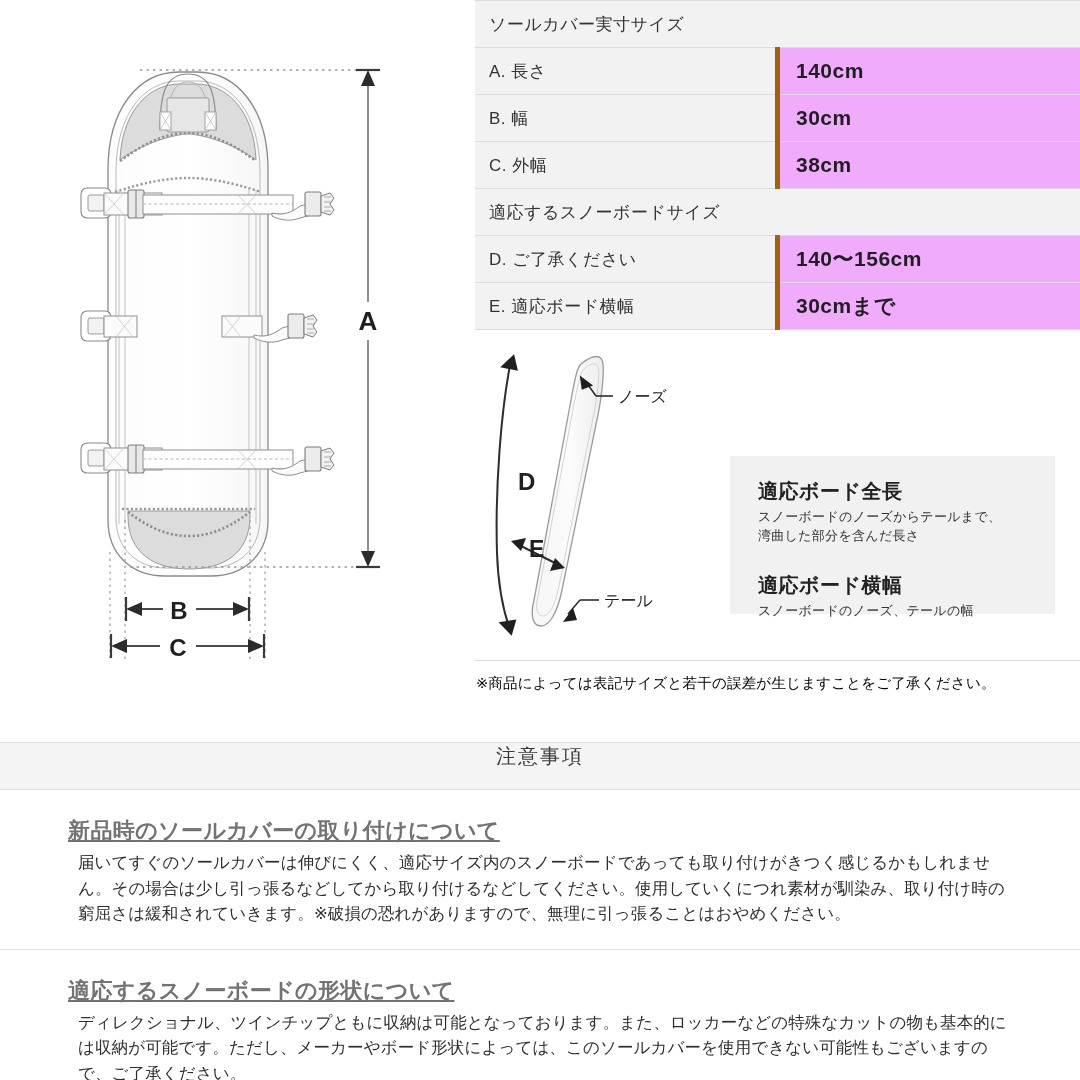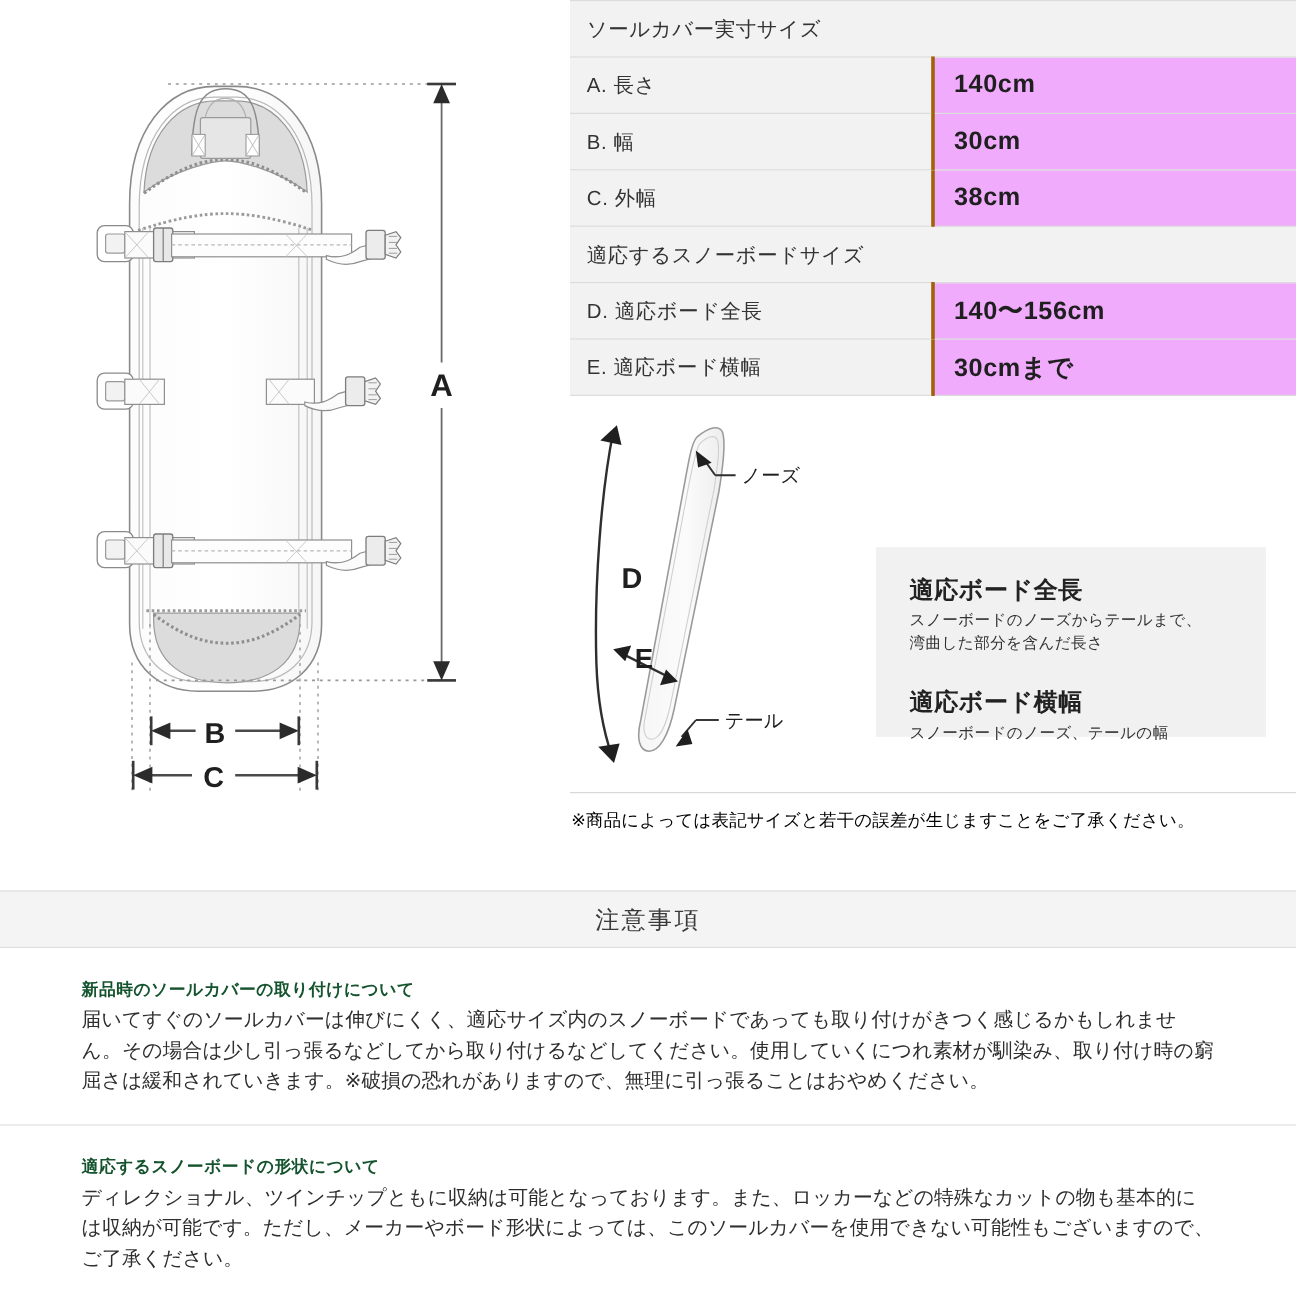--- a/index.html
+++ b/index.html
@@ -26,21 +26,21 @@
   .spec-table { width: 605px; border-collapse: collapse; table-layout: fixed; }
   .spec-table tr { height: 47px; }
   .spec-table td { border-top: 1px solid #dcdcdc; border-bottom: 1px solid #dcdcdc;
                    vertical-align: middle; }
   .sec-head td {
     background: #f2f2f2; font-size: 17px; font-weight: 400; color: #333;
     padding-left: 14px; letter-spacing: 0.5px;
   }
   .row-label {
     width: 205px; background: #f2f2f2; font-size: 17px; color: #333;
-    padding-left: 14px; border-right: 3px solid #a16207; letter-spacing: 0.5px;
+    padding-left: 14px; border-right: 5px solid #a16207; letter-spacing: 0.5px;
   }
   .row-value {
     background: #f0abfc; font-size: 21px; font-weight: bold; color: #1f1f1f;
     padding-left: 16px; letter-spacing: 0.5px;
   }
 
   
   #board-block { position: absolute; left: 0px; top: 338px; width: 605px; height: 320px; }
   #board-svg { position: absolute; left: 10px; top: 0px; }
 
@@ -55,30 +55,30 @@
   .callout-gap { height: 26px; }
 
   #footnote-rule { position: absolute; left: 475px; top: 660px; width: 605px; height: 1px; background: #d8d8d8; }
   #footnote { position: absolute; left: 476px; top: 674px; width: 600px;
               font-size: 14.5px; color: #000000; letter-spacing: 0.2px; }
 
   
   #notice-banner {
     position: absolute; left: 0; top: 742px; width: 1080px; height: 48px;
     background: #f4f4f4; border-top: 1px solid #dedede; border-bottom: 1px solid #dedede;
-    display: flex; align-items: center; justify-content: center;
+    display: flex; align-items: flex-start; justify-content: center;
   }
   #notice-banner .t { font-size: 20px; color: #3a3a3a; letter-spacing: 2px; }
 
   
   #notes { position: absolute; left: 0; top: 790px; width: 1080px; }
   .note { padding: 26px 68px 22px 68px; border-bottom: 1px solid #e2e2e2; }
   .note:first-child { border-top: none; }
-  .note-title { font-size: 14px; font-weight: bold; color: #14532d; letter-spacing: 0.4px; }
-  .note-body { font-size: 16.5px; line-height: 1.55; color: #2e2e2e; margin-top: 4px; letter-spacing: 0.1px; }
+  .note-title { font-size: 22px; font-weight: bold; color: #737373; letter-spacing: 0.4px; text-decoration: underline; }
+  .note-body { font-size: 16.5px; line-height: 1.55; color: #2e2e2e; margin-top: 4px; letter-spacing: 0.1px; margin-left: 10px; }
 </style>
 </head>
 <body>
 
 <div id="page">
 
   <div id="top-area">
 
     <div id="cover-diagram">
       <svg width="475" height="700" viewBox="0 0 475 700" xmlns="http://www.w3.org/2000/svg">
@@ -234,21 +234,21 @@
             <td class="row-value">30cm</td>
           </tr>
           <tr>
             <td class="row-label">C. 外幅</td>
             <td class="row-value">38cm</td>
           </tr>
           <tr class="sec-head">
             <td colspan="2">適応するスノーボードサイズ</td>
           </tr>
           <tr>
-            <td class="row-label">D. 適応ボード全長</td>
+            <td class="row-label">D. ご了承ください</td>
             <td class="row-value">140〜156cm</td>
           </tr>
           <tr>
             <td class="row-label">E. 適応ボード横幅</td>
             <td class="row-value">30cmまで</td>
           </tr>
         </tbody>
       </table>
 
       <div id="board-block">

